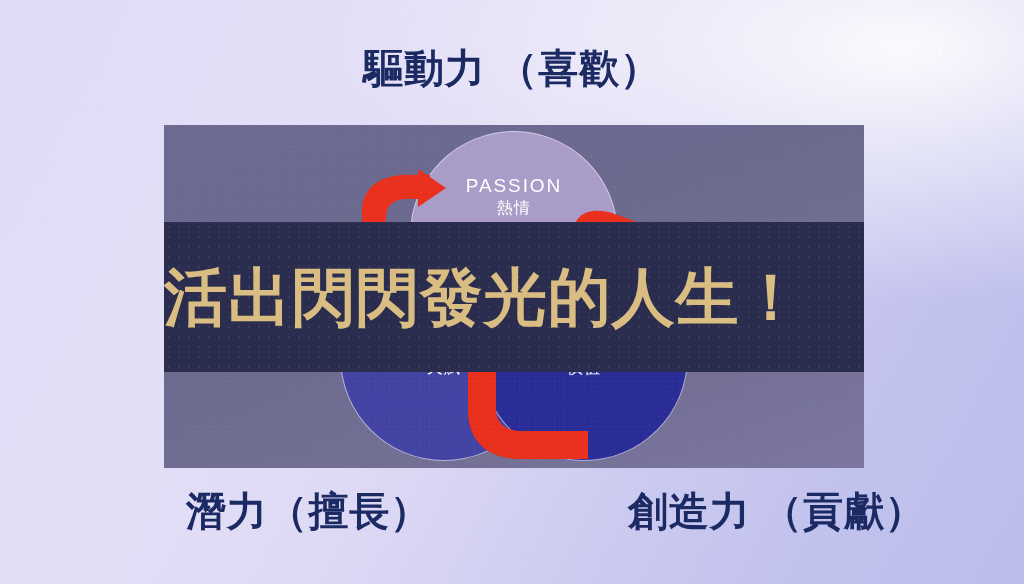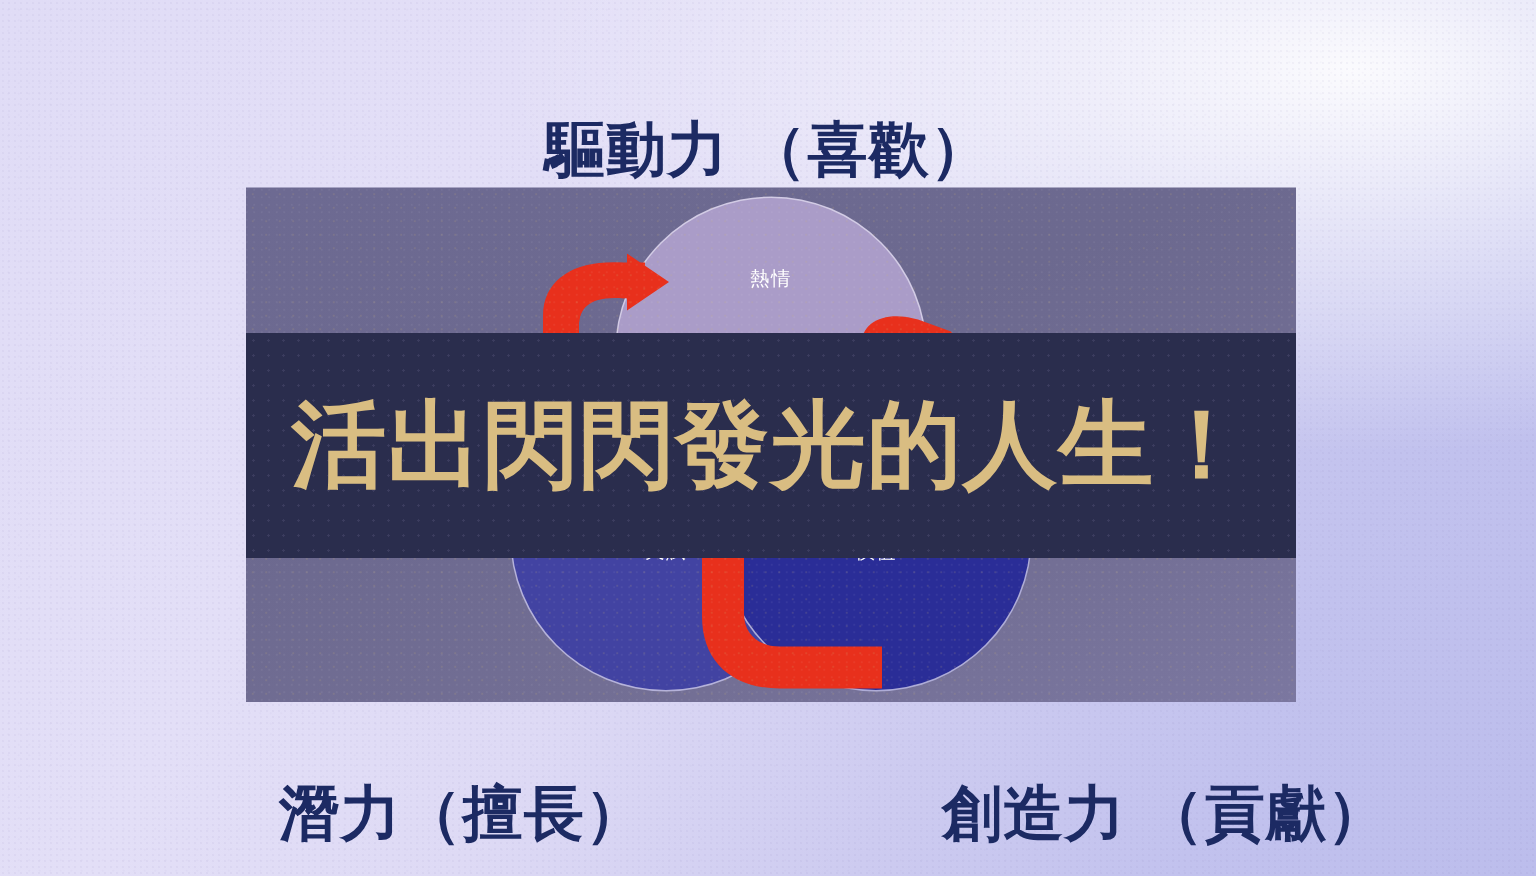--- a/index.html
+++ b/index.html
@@ -37,21 +37,20 @@
   }
 
   
   .caption {
     position: absolute;
     color: #1c2a63;
     font-weight: bold;
     white-space: nowrap;
     letter-spacing: 0.02em;
     z-index: 6;
-    margin-top: 32px;
   }
   #caption-top {
     top: 46px;
     left: 0;
     width: 1024px;
     text-align: center;
     font-size: 40px;
     line-height: 44px;
   }
   #caption-bottom-left {
@@ -132,21 +131,21 @@
   }
   .venn-label .en {
     display: block;
     font-size: 19px;
     letter-spacing: 0.10em;
     line-height: 22px;
     font-weight: normal;
   }
   .venn-label .zh {
     display: block;
-    font-size: 13px;
+    font-size: 16px;
     letter-spacing: 0.08em;
     line-height: 19px;
     margin-top: 1px;
   }
   #label-passion { left: 270px; top: 50px; width: 160px; }
   #label-talent  { left: 200px; top: 232px; width: 160px; }
   #label-value   { left: 340px; top: 232px; width: 160px; }
 
   
   .arrow {
@@ -161,21 +160,20 @@
   #title-banner {
     position: absolute;
     left: 164px;
     top: 222px;
     width: 700px;
     height: 150px;
     background: #2a2d4d;
     z-index: 7;
     display: flex;
     align-items: center;
-    justify-content: center;
   }
   #title-banner::after {
     content: "";
     position: absolute;
     inset: 0;
     pointer-events: none;
     background-image: radial-gradient(rgba(185,170,215,0.22) 0.7px, transparent 0.8px);
     background-size: 10px 10px;
     opacity: 0.55;
   }
@@ -211,20 +209,21 @@
 
     <svg class="arrow" id="arrow-top-right" viewBox="0 0 116 80">
       <path d="M18 80 L18 62 C18 44 36 38 56 44 L78 52 L96 80 Z" fill="#e8301c"></path>
     </svg>
 
     <svg class="arrow" id="arrow-bottom" viewBox="0 0 128 100">
       <path d="M4 0 L32 0 L32 48 C32 62 42 70 56 70 L124 70 L124 98 L56 98 C24 98 4 80 4 50 Z" fill="#e8301c"></path>
     </svg>
 
     <div class="venn-label" id="label-passion">
+      <span class="en">PASSION</span>
       <span class="zh">熱情</span>
     </div>
     <div class="venn-label" id="label-talent">
       <span class="zh">天賦</span>
     </div>
     <div class="venn-label" id="label-value">
       <span class="zh">價值</span>
     </div>
   </div>
 

